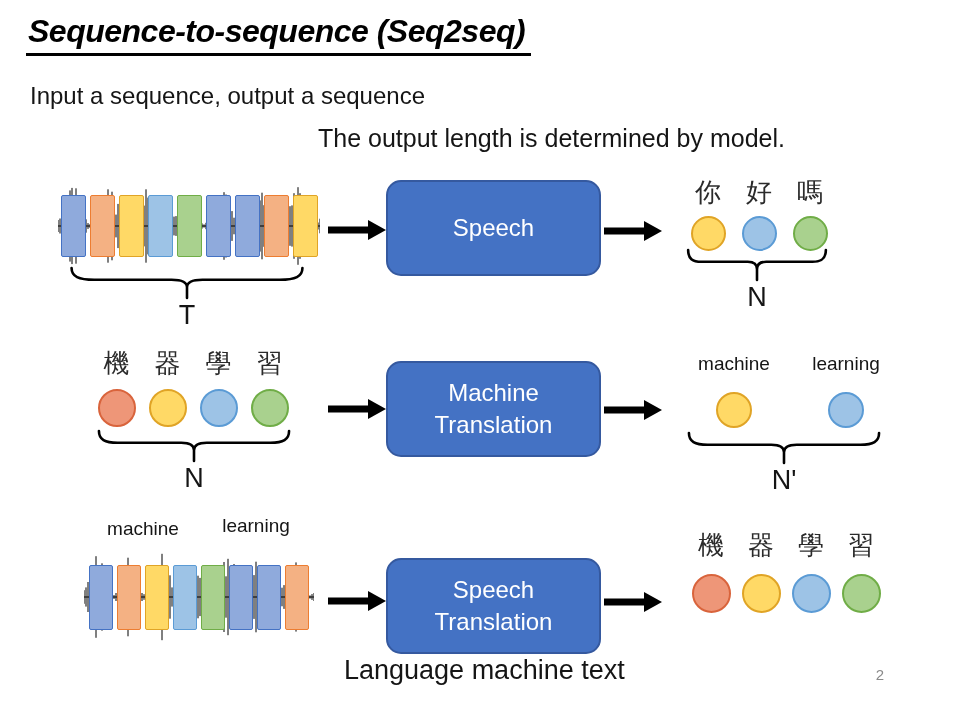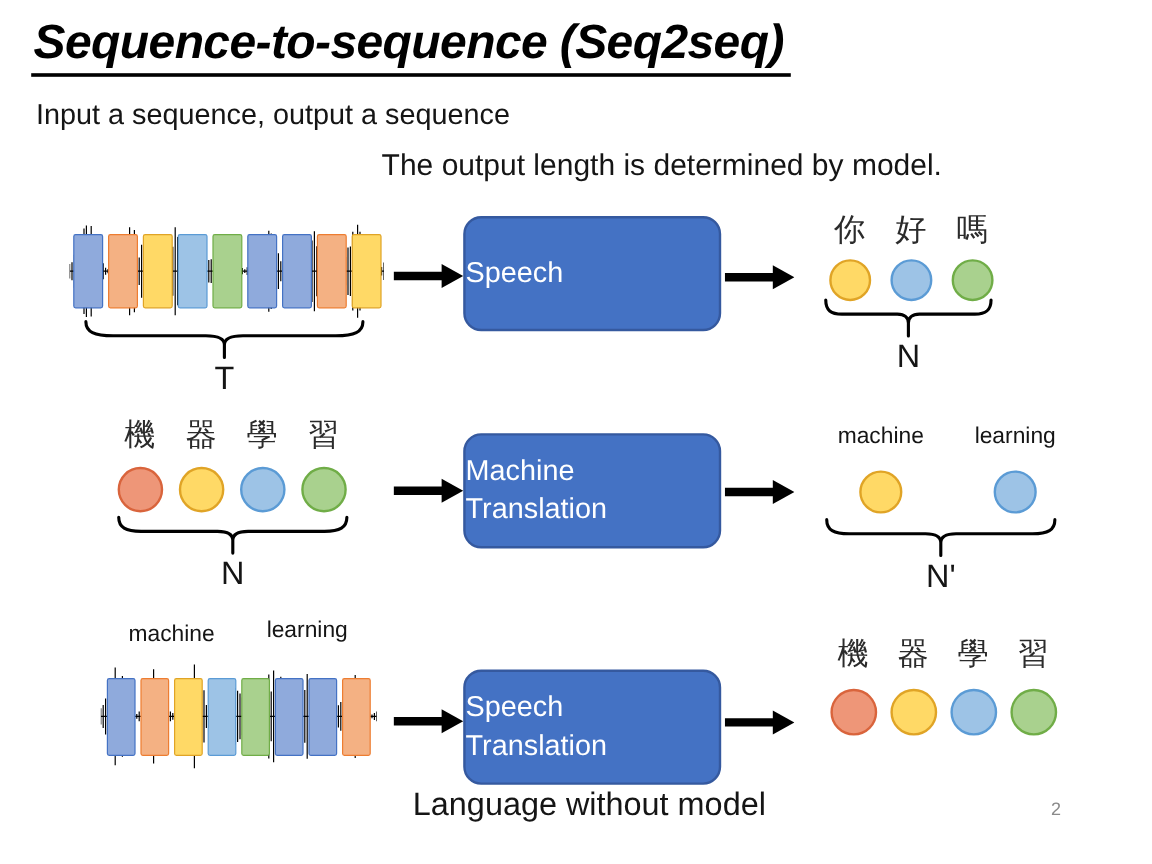--- a/index.html
+++ b/index.html
@@ -4,35 +4,35 @@
 <style>
   html,body{margin:0;padding:0;background:#e8e8e8;}
   .slide{
     position:relative;width:960px;height:720px;background:#ffffff;
     font-family:"Liberation Sans",sans-serif;color:#111;overflow:hidden;
     margin:0 auto;
   }
   .abs{position:absolute;}
 
   .title{
-    left:26px;top:13px;font-size:40px;font-weight:bold;font-style:italic;
+    left:26px;top:13px;font-size:32px;font-weight:bold;font-style:italic;
     letter-spacing:-0.5px;border-bottom:3px solid #000;padding:0 6px 3px 2px;
     color:#000;
   }
   .subtitle{left:30px;top:82px;font-size:24px;color:#151515;}
   .note{left:318px;top:124px;font-size:25px;color:#151515;}
   .footer-text{left:344px;top:655px;font-size:27px;color:#151515;}
   .page-number{left:868px;top:666px;font-size:15px;color:#8a8a8a;width:24px;text-align:center;}
 
   
   .process-box{
     left:386px;width:211px;height:92px;
     background:var(--box-fill);border:2px solid var(--box-border);
     border-radius:15px;color:var(--box-text);
-    display:flex;flex-direction:column;justify-content:center;align-items:flex-start;
+    display:flex;flex-direction:column;justify-content:center;align-items:center;
     font-size:24px;line-height:1.32;text-align:center;
   }
 
   
   .arrow{width:58px;height:24px;display:block;}
   .arrow line{stroke:var(--arrow);stroke-width:7;}
   .arrow polygon{fill:var(--arrow);}
 
   
   .waveform{overflow:visible;}
@@ -233,15 +233,15 @@
       <div class="token">
         <div class="token-label">學</div>
         <div class="token-circle" style="background: rgb(157, 195, 230); border-color: rgb(91, 155, 213);"></div>
       </div>
       <div class="token">
         <div class="token-label">習</div>
         <div class="token-circle" style="background: rgb(169, 209, 142); border-color: rgb(112, 173, 71);"></div>
       </div>
     </div>
 
-  <div class="abs footer-text">Language without model</div>
+  <div class="abs footer-text">Language machine text</div>
   <div class="abs page-number">2</div>
 </div>
 
 </body></html>

